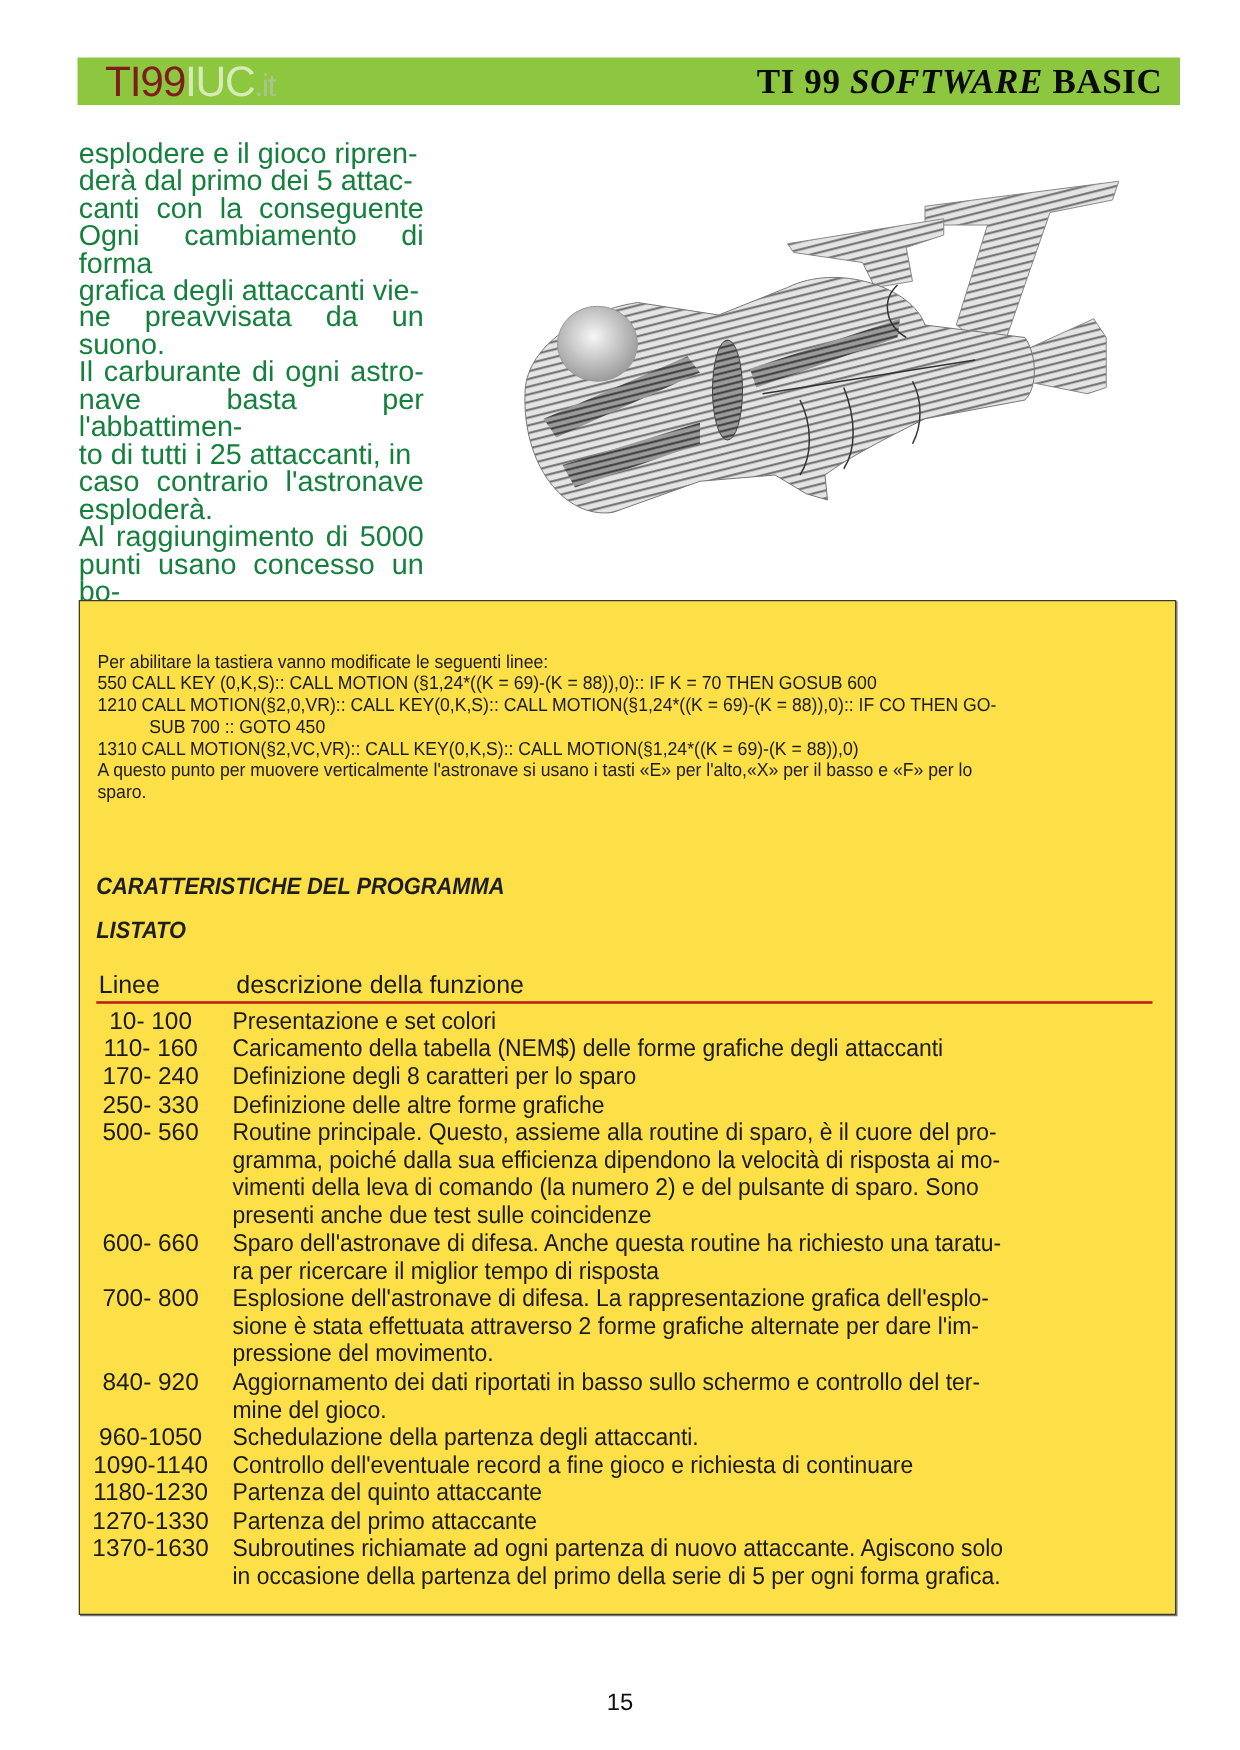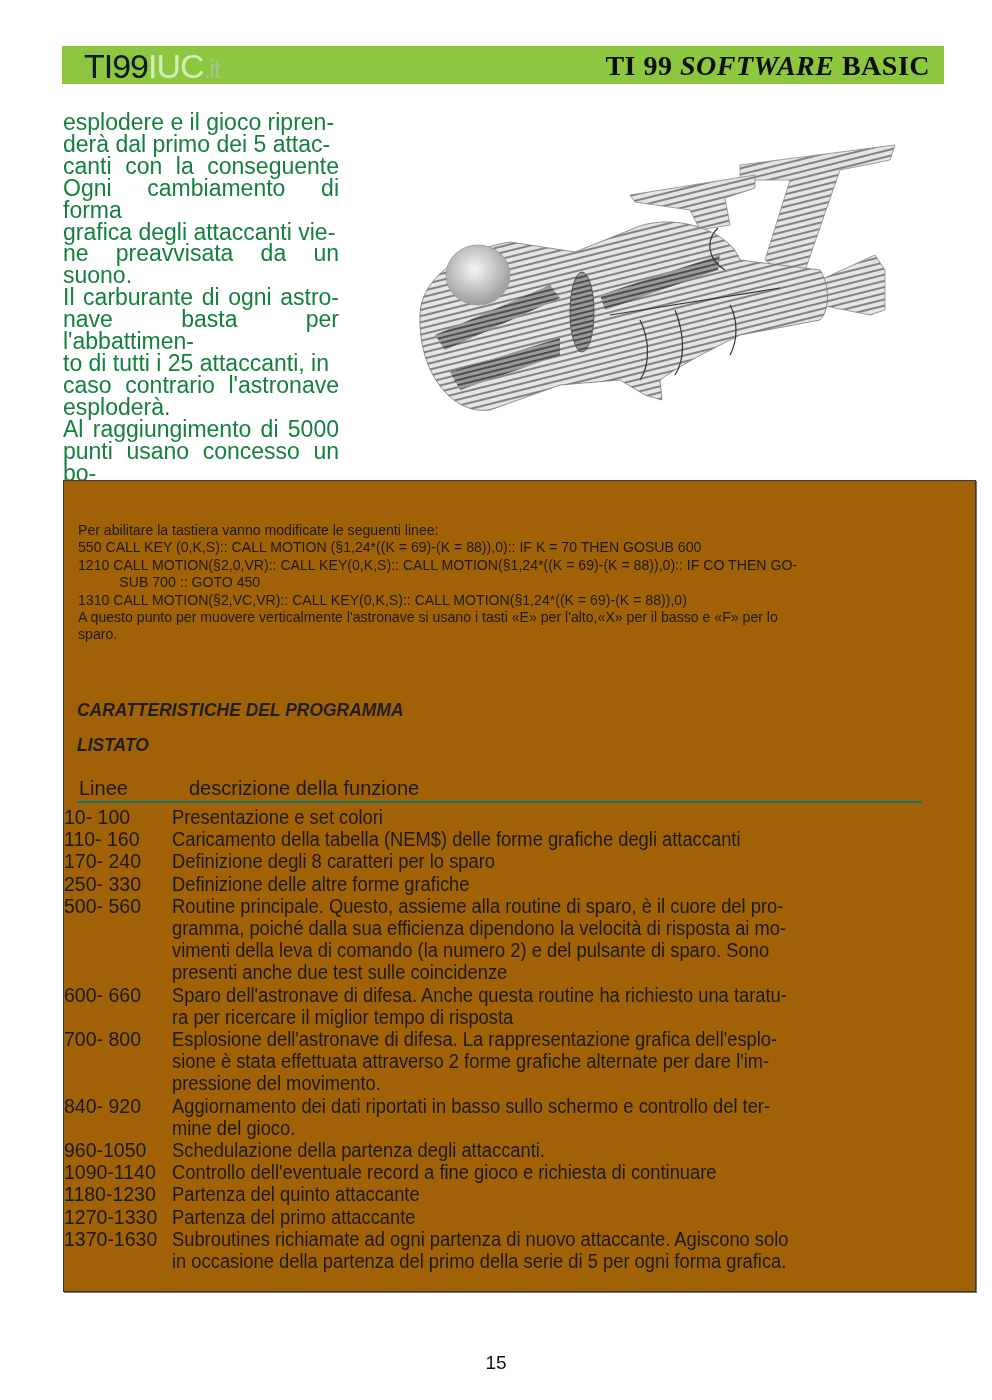--- a/index.html
+++ b/index.html
@@ -1,45 +1,45 @@
 <!DOCTYPE html>
 <html><head>
   <meta charset="utf-8">
   <style>
     html, body { margin: 0; padding: 0; background: #ffffff; }
     body { width: 992px; height: 1400px; position: relative; overflow: hidden; font-family: "Liberation Sans", sans-serif; color: #111; }
 
     .header-bar { position: absolute; left: 62px; top: 46px; width: 882px; height: 38px; background: #8dc63f; }
     .logo { position: absolute; left: 22px; top: 1px; font-family: "Liberation Sans", sans-serif; font-size: 34px; letter-spacing: -1px; line-height: 38px; }
-    .logo .l1 { color: #0f172a; }
+    .logo .l1 { color: #7f1d1d; }
     .logo .l2 { color: #d6ecb6; }
     .logo .l3 { color: #a9c48c; font-size: 25px; }
     .series-title { position: absolute; right: 14px; top: 0; font-family: "Liberation Serif", serif; font-weight: bold; font-size: 28px; line-height: 40px; color: #0c0c0c; letter-spacing: 0.5px; }
     .series-title .it { font-style: italic; }
 
     .intro { position: absolute; left: 63px; top: 112px; width: 276px; font-size: 23px; line-height: 21.9px; color: #15803d; }
     .intro p { margin: 0; text-align: justify; text-align-last: left; }
 
     .illustration { position: absolute; left: 400px; top: 110px; width: 560px; height: 320px; }
 
-    .box { position: absolute; left: 63px; top: 480px; width: 876px; height: 810px; background: #a16207; border: 1.5px solid #3a3a32; box-shadow: 1px 1px 0 #777; padding-left: 35px; }
+    .box { position: absolute; left: 63px; top: 480px; width: 876px; height: 810px; background: #fde047; border: 1.5px solid #3a3a32; box-shadow: 1px 1px 0 #777; }
 
     .kb-block { position: absolute; left: 14px; top: 40px; width: 856px; font-size: 15px; line-height: 17.4px; color: #1b1b1b; transform: scaleX(0.94); transform-origin: left top; width: 910px; }
     .kb-block .line { white-space: nowrap; }
     .kb-block .indent { padding-left: 44px; }
 
     .sec-title { position: absolute; left: 13px; font-style: italic; font-weight: bold; font-size: 19px; color: #1e1e1e; transform: scaleX(0.92); transform-origin: left top; }
 
-    .table-head { position: absolute; left: 13px; top: 296px; width: 845px; height: 24px; border-bottom: 2px solid #0f766e; font-size: 20px; color: #1a1a1a; }
+    .table-head { position: absolute; left: 13px; top: 296px; width: 845px; height: 24px; border-bottom: 2px solid #b91c1c; font-size: 20px; color: #1a1a1a; }
     .table-head .c1 { position: absolute; left: 2px; top: 0; }
     .table-head .c2 { position: absolute; left: 112px; top: 0; }
 
     .rows { position: absolute; left: 0; top: 325px; width: 876px; font-size: 19.5px; line-height: 22.2px; color: #1a1a1a; }
     .row { position: relative; display: flex; }
-    .row .range { width: 108px; text-align: left; white-space: nowrap; flex: none; padding-right: 9px; box-sizing: border-box; }
+    .row .range { width: 122px; text-align: center; white-space: nowrap; flex: none; padding-right: 9px; box-sizing: border-box; }
     .row .desc { width: 750px; flex: none; transform: scaleX(0.94); transform-origin: left top; width: 795px; text-align: justify; }
     .row .desc span { display: block; }
     .row .desc span.last { text-align: left; }
 
     .page-number { position: absolute; left: 0; width: 992px; top: 1352px; text-align: center; font-size: 19px; font-weight: normal; color: #111; }
   </style>
 </head>
 <body>
 
 <div class="header-bar">

